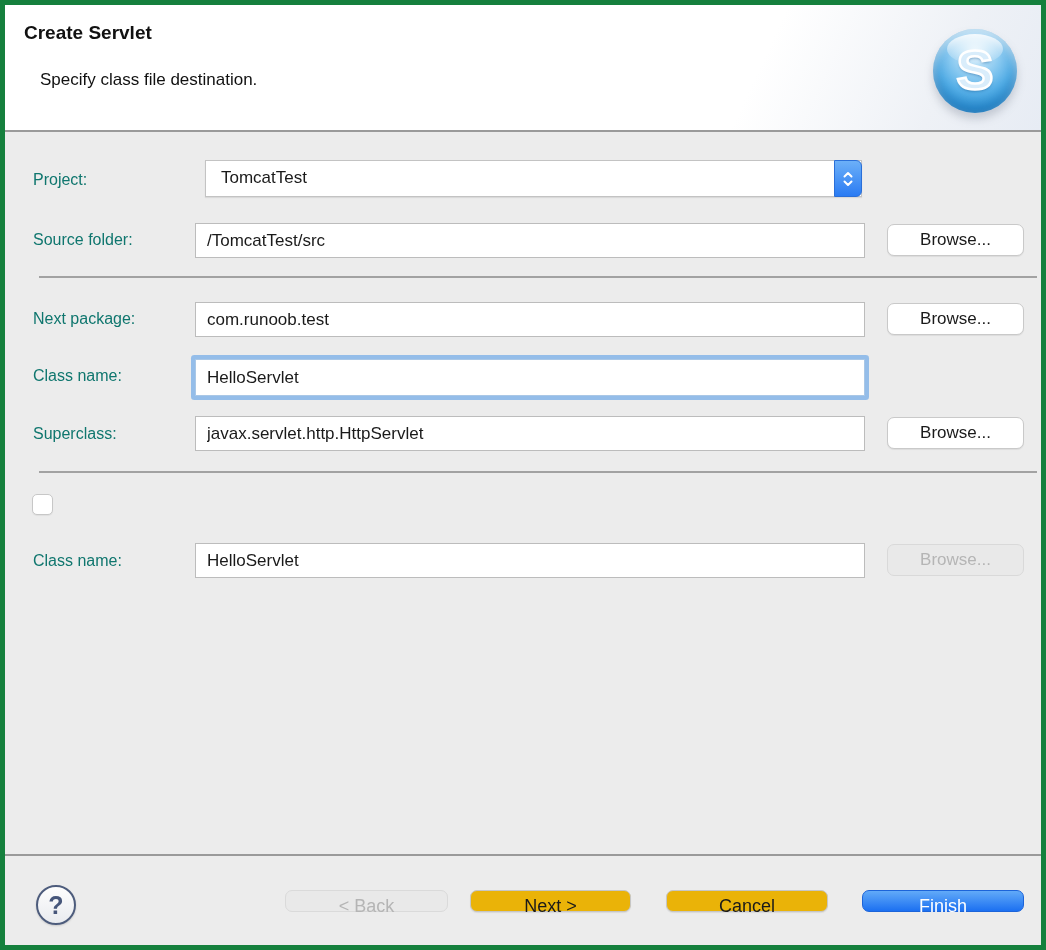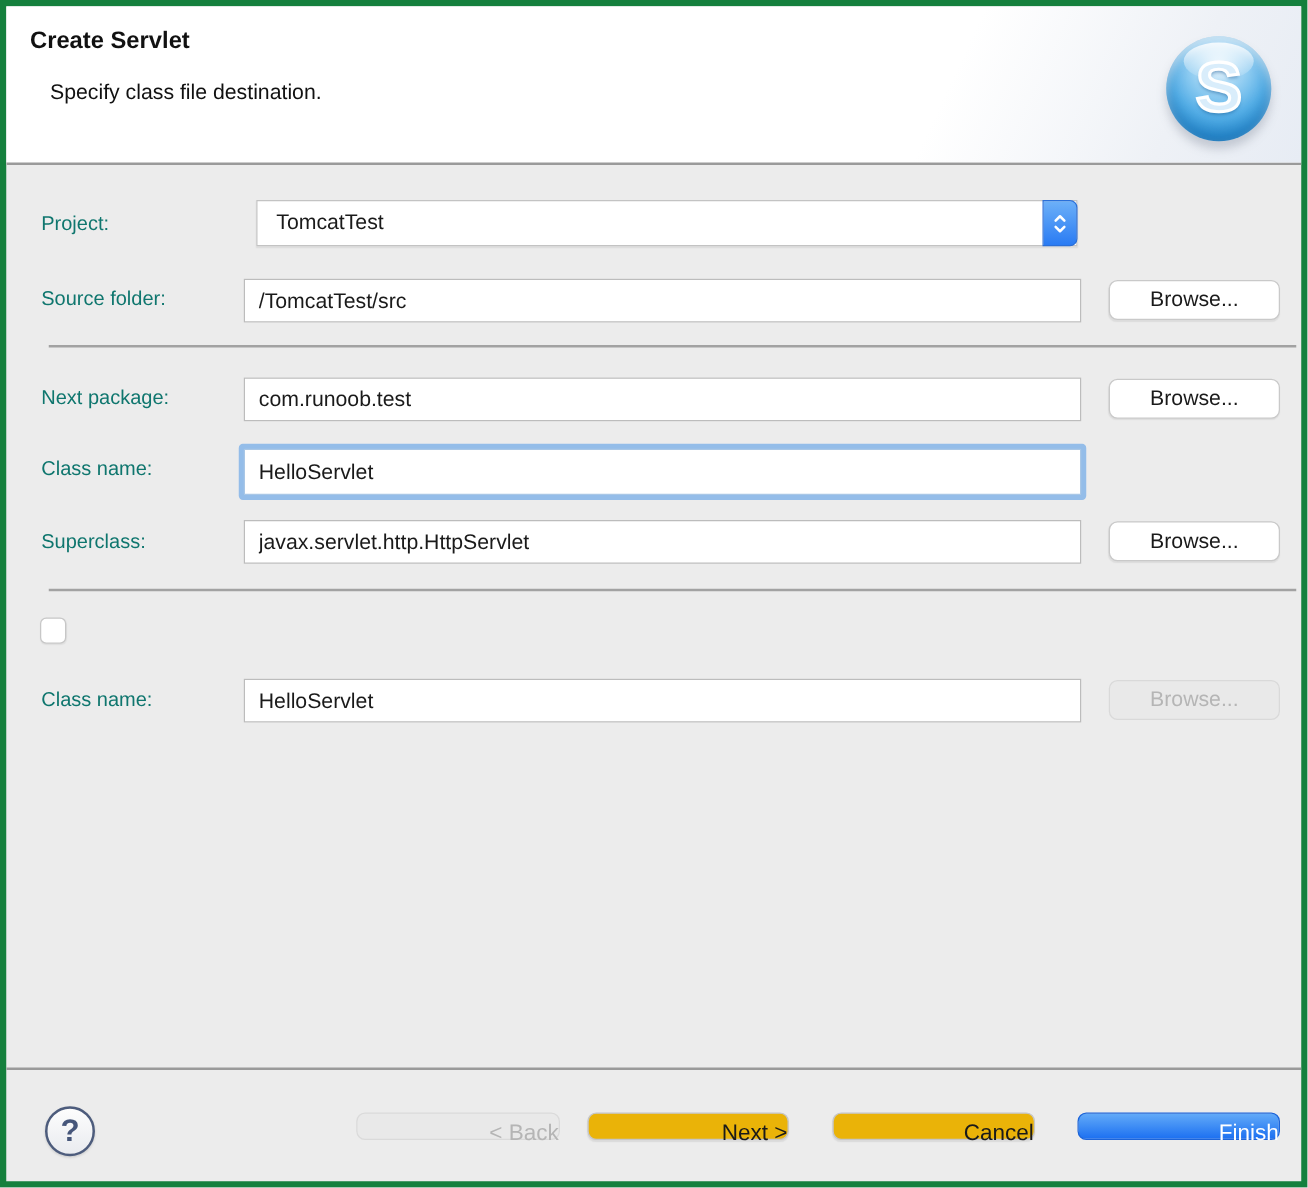--- a/index.html
+++ b/index.html
@@ -31,21 +31,21 @@
   }
   .dlg-title {
     position: absolute;
     left: 19px; top: 17px;
     font-size: 19px;
     font-weight: bold;
     color: #111111;
   }
   .dlg-subtitle {
     position: absolute;
-    left: 35px; top: 59px;
+    left: 35px; top: 65px;
     font-size: 17px;
     color: #111111;
   }
   .servlet-icon {
     position: absolute;
     left: 928px; top: 24px;
     width: 84px; height: 84px;
     border-radius: 50%;
     background: radial-gradient(circle at 50% 28%, #e8f5fd 0%, #a8d8f5 22%, #56b0e8 55%, #2a8fd4 78%, #1472b8 100%);
     box-shadow: inset 0 -6px 14px rgba(10,80,140,0.35), inset 0 4px 8px rgba(255,255,255,0.7), 0 6px 8px rgba(120,130,145,0.35);
@@ -190,21 +190,21 @@
     color: #46567a;
     cursor: default;
   }
   .btn {
     position: absolute;
     top: 885px;
     height: 22px;
     border-radius: 7px;
     font-family: "Liberation Sans", sans-serif;
     font-size: 18px;
-    text-align: right;
+    text-align: center;
     line-height: 31px;
     cursor: default;
   }
   .btn-plain {
     background: #eab308;
     border: 1px solid #c6c6c6;
     box-shadow: 0 1px 1px rgba(0,0,0,0.08);
     color: #1a1a1a;
   }
   .btn-disabled {

